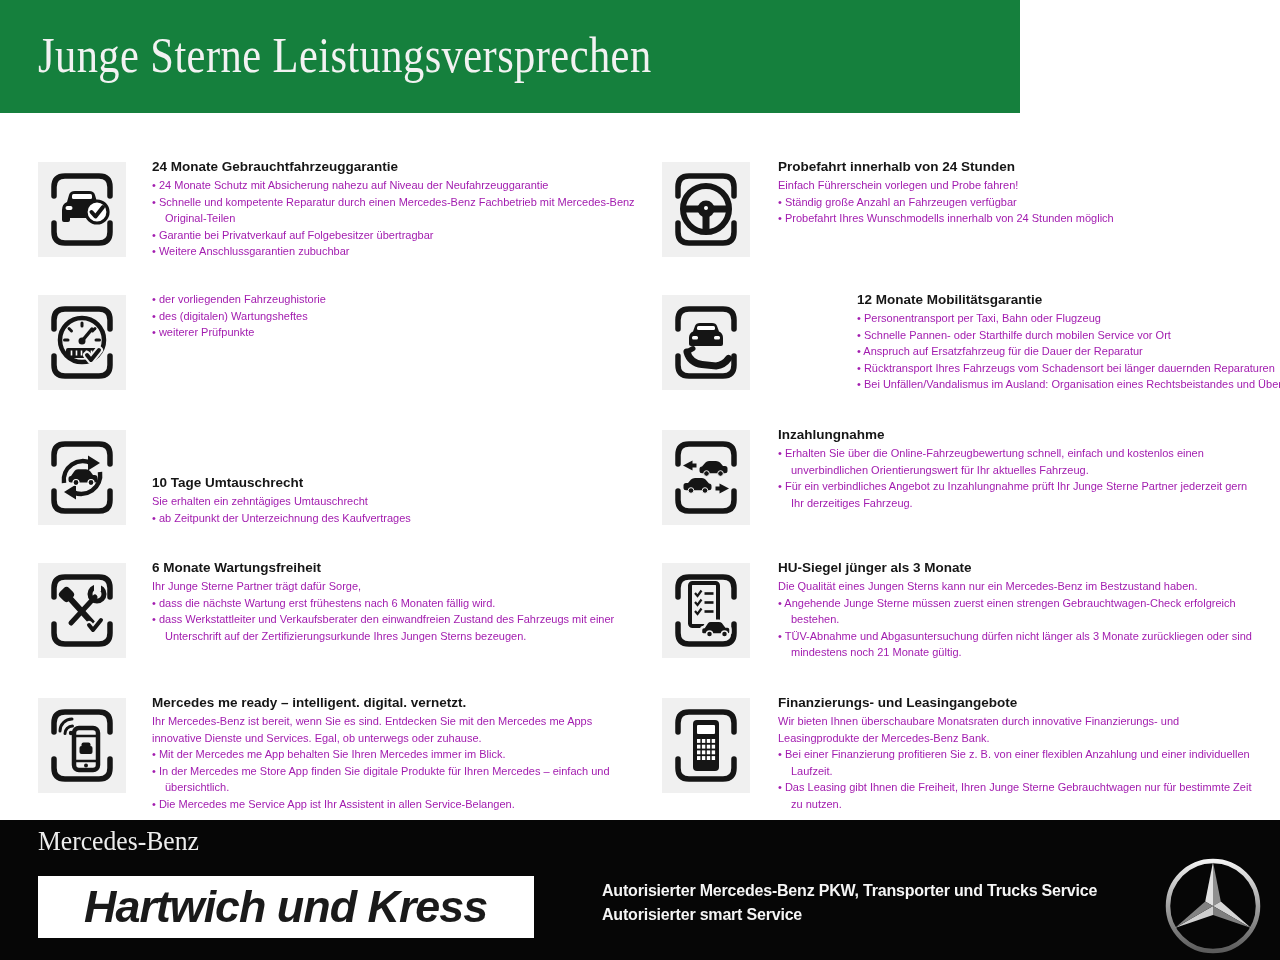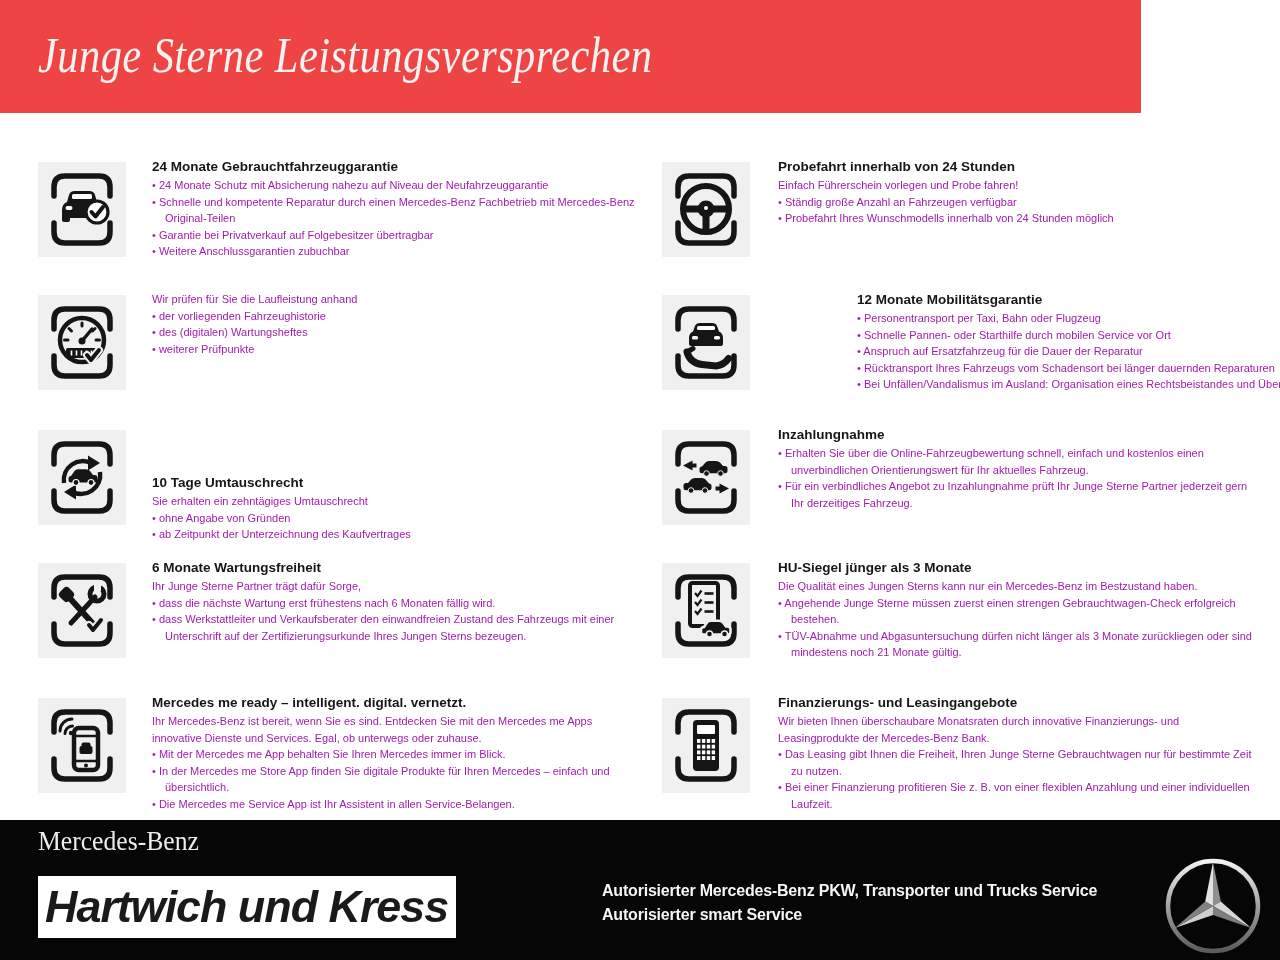--- a/index.html
+++ b/index.html
@@ -1,41 +1,41 @@
 <!DOCTYPE html>
 <html><head>
 <meta charset="utf-8">
 <style>
   html,body{margin:0;padding:0;}
   body{width:1280px;height:960px;position:relative;overflow:hidden;background:#ffffff;
        font-family:"Liberation Sans",sans-serif;}
   .abs{position:absolute;}
 
   
-  #header{left:0;top:0;width:1141px;height:113px;background:#ef4444;font-style:italic;}
+  #header{left:0;top:0;width:1020px;height:113px;background:#15803d;}
   #header-title{left:38px;top:26px;color:#f2f2f2;font-family:"Liberation Serif",serif;
     font-size:50px;font-weight:400;white-space:nowrap;transform:scaleX(.85);
     transform-origin:left center;letter-spacing:.5px;}
 
   
   .section{width:620px;}
   .icon-tile{position:absolute;width:88px;height:95px;background:#f0f0f0;}
   .icon-tile svg{display:block;width:88px;height:95px;}
   .fr{fill:none;stroke:#151515;stroke-width:5.5;stroke-linecap:round;}
   .txt{position:absolute;}
   .sec-title{font-size:13.5px;font-weight:bold;color:#161616;line-height:17px;margin-bottom:2px;}
   .line{font-size:11px;color:#a21caf;line-height:16.5px;}
   .bullet{padding-left:13px;text-indent:-13px;}
   .bullet::before{content:"• ";}
 
   
   #footer{left:0;top:820px;width:1280px;height:140px;background:#060606;}
   #footer-brand{left:38px;top:6px;color:#ededed;font-family:"Liberation Serif",serif;
     font-size:27px;white-space:nowrap;transform:scaleX(.95);transform-origin:left center;}
-  #dealer-box{left:38px;top:56px;width:418px;height:62px;background:#ffffff;
+  #dealer-box{left:38px;top:56px;width:496px;height:62px;background:#ffffff;
     display:flex;align-items:center;justify-content:center;}
   #dealer-name{color:#1a1a1a;font-style:italic;font-weight:bold;font-size:44px;
     white-space:nowrap;letter-spacing:-1px;transform:scaleX(1.02);}
   .svc-line{left:602px;color:#f5f5f5;font-weight:bold;font-size:16px;white-space:nowrap;
     letter-spacing:-.2px;text-align:right;}
   #svc-line-0{top:62px;}
   #svc-line-1{top:86px;}
   #star-wrap{left:1163px;top:36px;width:100px;height:100px;}
 </style>
 </head>
@@ -90,21 +90,20 @@
             <line x1="43.5" y1="55.5" x2="43.5" y2="60.5"></line>
             <line x1="48.5" y1="55.5" x2="48.5" y2="60.5"></line>
             <line x1="53.5" y1="55.5" x2="53.5" y2="60.5"></line>
           </g>
           <path d="M49,60 l4,5 l8,-10" fill="none" stroke="#f0f0f0" stroke-width="8" stroke-linecap="round" stroke-linejoin="round"></path>
           <path d="M49,60 l4,5 l8,-10" fill="none" stroke="#151515" stroke-width="4" stroke-linecap="round" stroke-linejoin="round"></path>
         </svg>
       </div>
     <div class="txt" style="left: 152px; top: -4px; width: 492px;">
       <div class="lines">
-          <div class="line">Wir prüfen für Sie die Laufleistung anhand</div>
           <div class="line bullet">der vorliegenden Fahrzeughistorie</div>
           <div class="line bullet">des (digitalen) Wartungsheftes</div>
           <div class="line bullet">weiterer Prüfpunkte</div>
         </div>
     </div>
   </div>
     <div class="section abs" style="top: 317px; left: 0px;">
     <div class="icon-tile" style="left: 38px; top: 0px;">
         <svg viewBox="0 0 88 95">
           <path class="fr" d="M16,34 V25 Q16,14 27,14 H61 Q72,14 72,25 V34"></path>
@@ -115,21 +114,20 @@
           <polygon points="38,54.5 26,62 38,69.5" fill="#151515"></polygon>
           <path d="M33,46 l3.5,-5 q1,-1.8 3.5,-1.8 h8 q2.5,0 4,1.8 l3,4 h1.5 q3,0 3,3 v2.5 q0,2 -2.5,2 h-24 q-2.5,0 -2.5,-2 v-2 q0,-2.5 2.5,-2.5 z" fill="#151515"></path>
           <circle cx="38" cy="52.5" r="3" fill="#151515" stroke="#fff" stroke-width="1.2"></circle>
           <circle cx="53" cy="52.5" r="3" fill="#151515" stroke="#fff" stroke-width="1.2"></circle>
         </svg>
       </div>
     <div class="txt" style="left: 152px; top: -4px; width: 492px; margin-top: 48px;">
       <div class="sec-title">10 Tage Umtauschrecht</div>
       <div class="lines">
           <div class="line">Sie erhalten ein zehntägiges Umtauschrecht</div>
-          <div class="line bullet">ohne Angabe von Gründen</div>
           <div class="line bullet">ab Zeitpunkt der Unterzeichnung des Kaufvertrages</div>
         </div>
     </div>
   </div>
     <div class="section abs" style="top: 450px; left: 0px;">
     <div class="icon-tile" style="left: 38px; top: 0px;">
         <svg viewBox="0 0 88 95">
           <path class="fr" d="M16,34 V25 Q16,14 27,14 H61 Q72,14 72,25 V34"></path>
           <path class="fr" d="M16,61 V70 Q16,81 27,81 H61 Q72,81 72,70 V61"></path>
           <rect x="22" y="25" width="13" height="13" rx="4" fill="#151515" transform="rotate(45 28.5 31.5)"></rect>
@@ -303,22 +301,22 @@
           <rect x="35" y="58.1" width="3.4" height="3.9" fill="#fff"></rect>
           <rect x="39.9" y="58.1" width="3.4" height="3.9" fill="#fff"></rect>
           <rect x="44.8" y="58.1" width="3.4" height="3.9" fill="#fff"></rect>
           <rect x="49.7" y="58.1" width="3.4" height="3.9" fill="#fff"></rect>
         </svg>
       </div>
     <div class="txt" style="left: 778px; top: -4px; width: 478px;">
       <div class="sec-title">Finanzierungs- und Leasingangebote</div>
       <div class="lines">
           <div class="line">Wir bieten Ihnen überschaubare Monatsraten durch innovative Finanzierungs- und Leasingprodukte der Mercedes-Benz Bank.</div>
+          <div class="line bullet">Bei einer Finanzierung profitieren Sie z. B. von einer flexiblen Anzahlung und einer individuellen Laufzeit.</div>
           <div class="line bullet">Das Leasing gibt Ihnen die Freiheit, Ihren Junge Sterne Gebrauchtwagen nur für bestimmte Zeit zu nutzen.</div>
-          <div class="line bullet">Bei einer Finanzierung profitieren Sie z. B. von einer flexiblen Anzahlung und einer individuellen Laufzeit.</div>
         </div>
     </div>
   </div>
   </div>
 
 <div id="footer" class="abs">
   <div id="footer-brand" class="abs">Mercedes-Benz</div>
   <div id="dealer-box" class="abs">
     <div id="dealer-name">Hartwich und Kress</div>
   </div>

